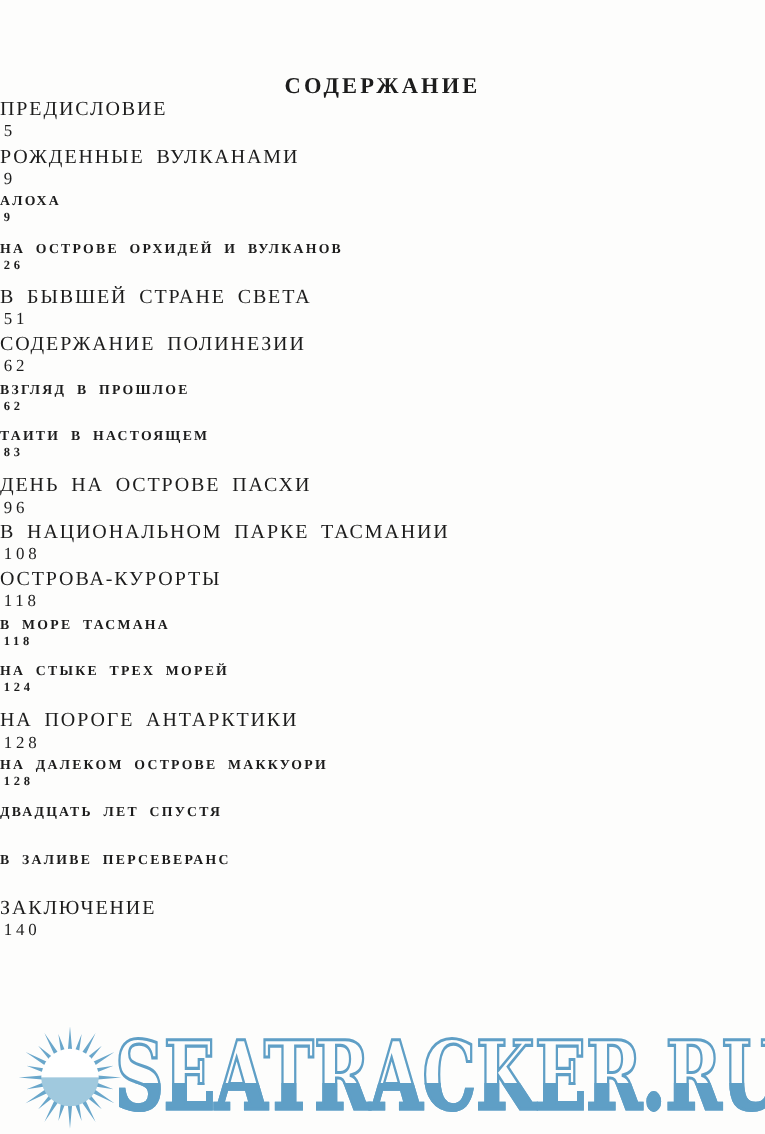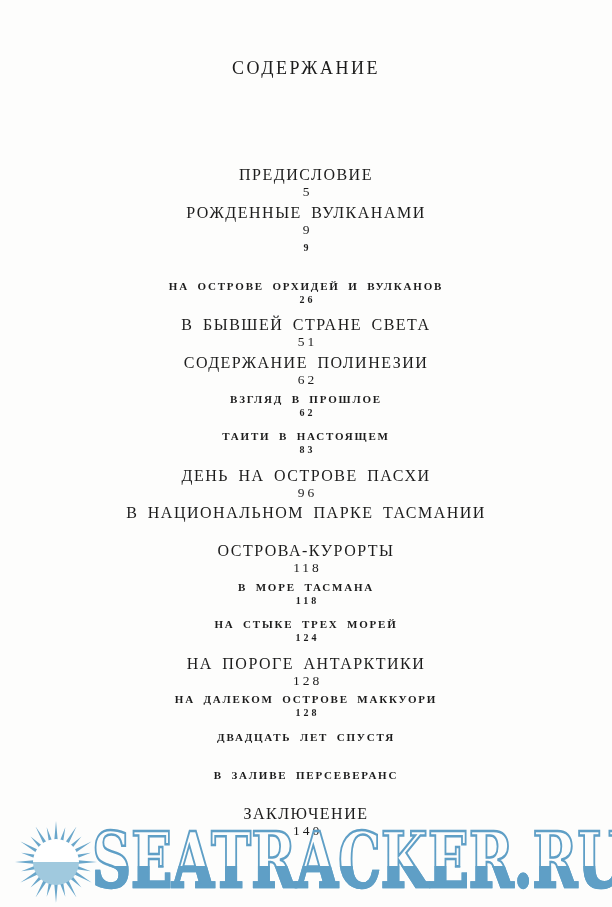--- a/index.html
+++ b/index.html
@@ -13,28 +13,27 @@
   .page {
     position: relative;
     width: 612px; height: 907px;
     color: #1c1c1c;
   }
   .page-title {
     margin: 0;
     padding-top: 57px;
     text-align: center;
     font-size: 18px;
-    font-weight: 400;
+    font-weight: 700;
     letter-spacing: 2.5px;
     line-height: 22px;
     color: #1c1c1c;
   }
   .toc {
-    margin-top: 87px;
-    text-align: center;
+    text-align: left;
   }
   .toc-entry {
     height: 37.6px;
     overflow: visible;
   }
   .toc-entry .t-label {
     display: block;
     letter-spacing: 1.5px;
     word-spacing: 4px;
     white-space: nowrap;
@@ -91,20 +90,21 @@
       <span class="t-label">ПРЕДИСЛОВИЕ</span>
       <span class="t-page">5</span>
     </div>
 
     <div class="toc-entry lvl1">
       <span class="t-label">РОЖДЕННЫЕ ВУЛКАНАМИ</span>
       <span class="t-page">9</span>
     </div>
 
     <div class="toc-entry lvl2">
+      <span class="t-label">АЛОХА</span>
       <span class="t-page">9</span>
     </div>
 
     <div class="toc-entry lvl2">
       <span class="t-label">НА ОСТРОВЕ ОРХИДЕЙ И ВУЛКАНОВ</span>
       <span class="t-page">26</span>
     </div>
 
     <div class="toc-entry lvl1">
       <span class="t-label">В БЫВШЕЙ СТРАНЕ СВЕТА</span>
@@ -126,20 +126,21 @@
       <span class="t-page">83</span>
     </div>
 
     <div class="toc-entry lvl1">
       <span class="t-label">ДЕНЬ НА ОСТРОВЕ ПАСХИ</span>
       <span class="t-page">96</span>
     </div>
 
     <div class="toc-entry lvl1">
       <span class="t-label">В НАЦИОНАЛЬНОМ ПАРКЕ ТАСМАНИИ</span>
+      <span class="t-page">108</span>
     </div>
 
     <div class="toc-entry lvl1">
       <span class="t-label">ОСТРОВА-КУРОРТЫ</span>
       <span class="t-page">118</span>
     </div>
 
     <div class="toc-entry lvl2">
       <span class="t-label">В МОРЕ ТАСМАНА</span>
       <span class="t-page">118</span>

